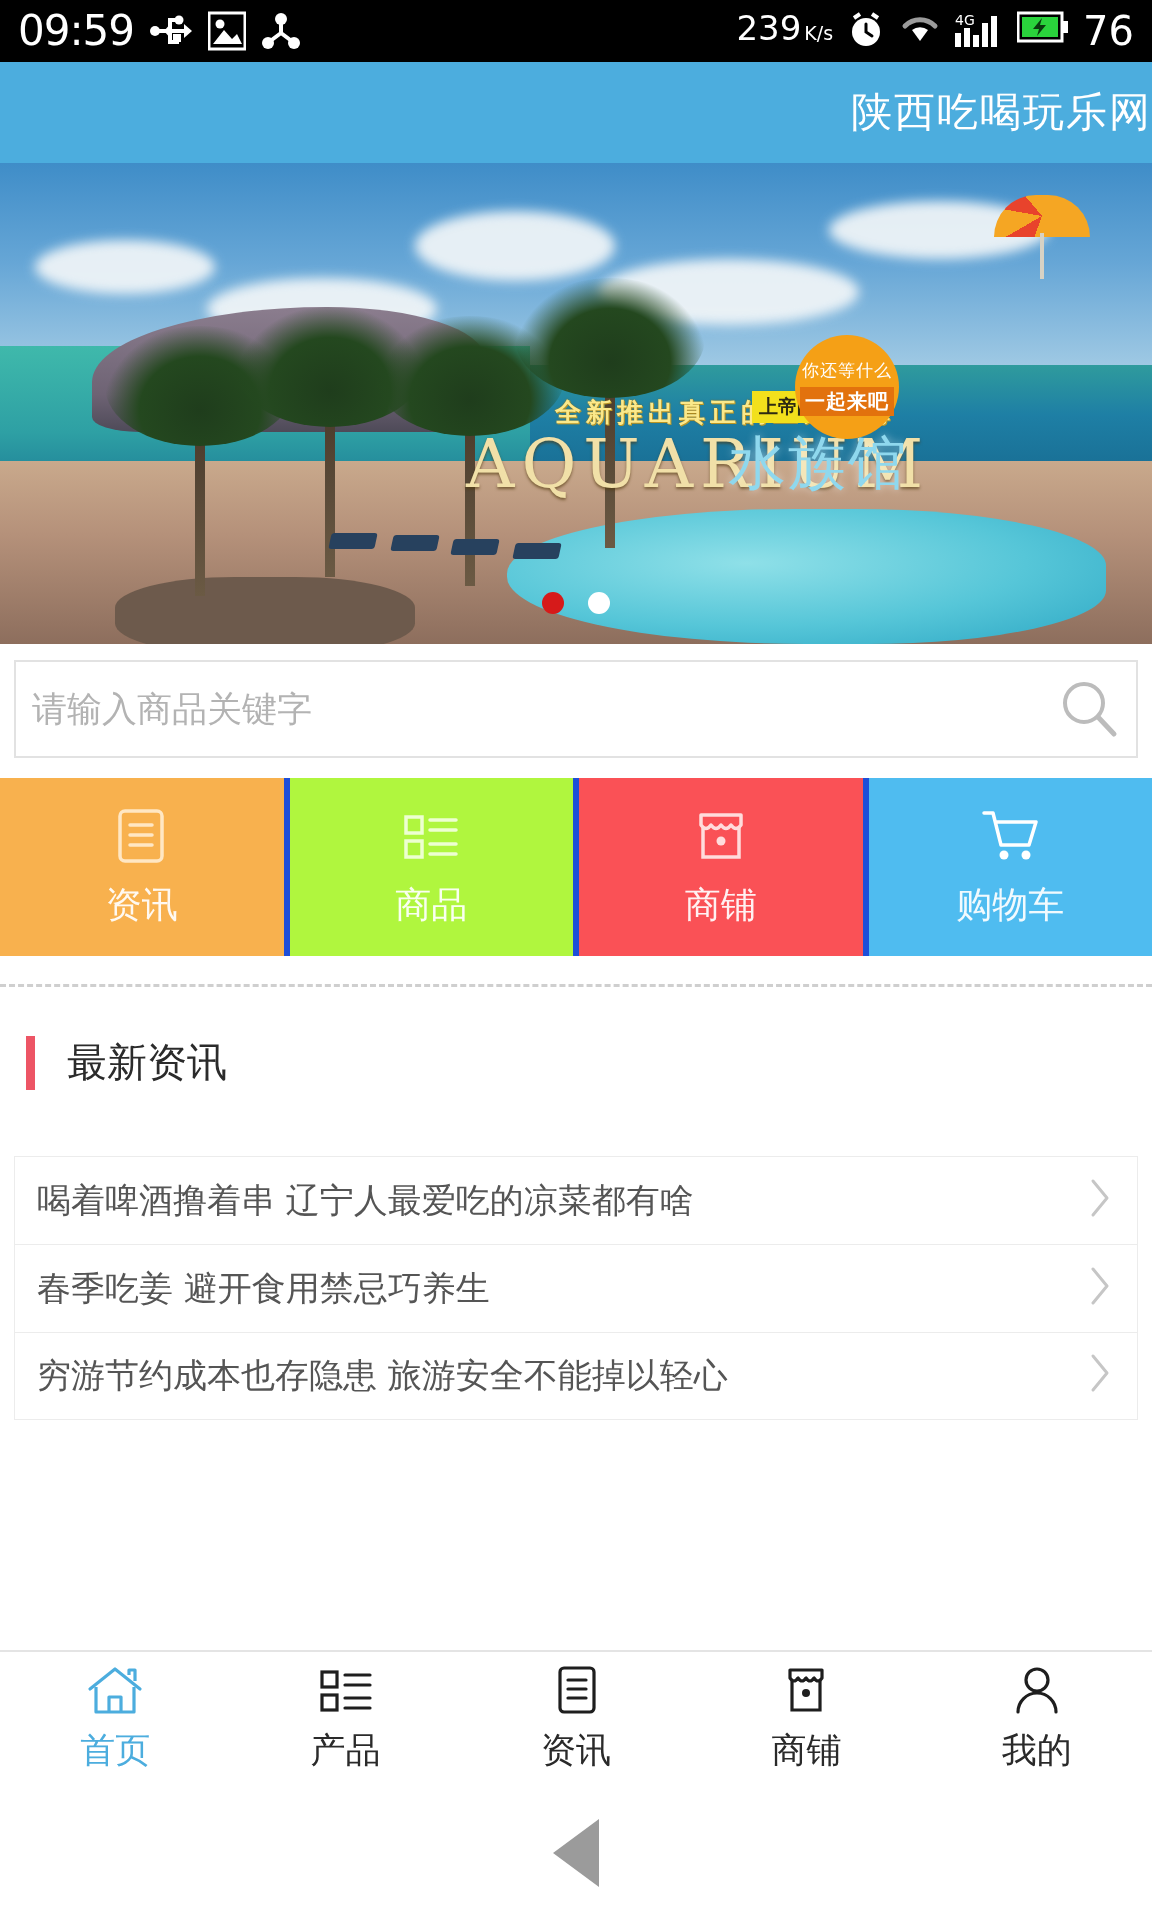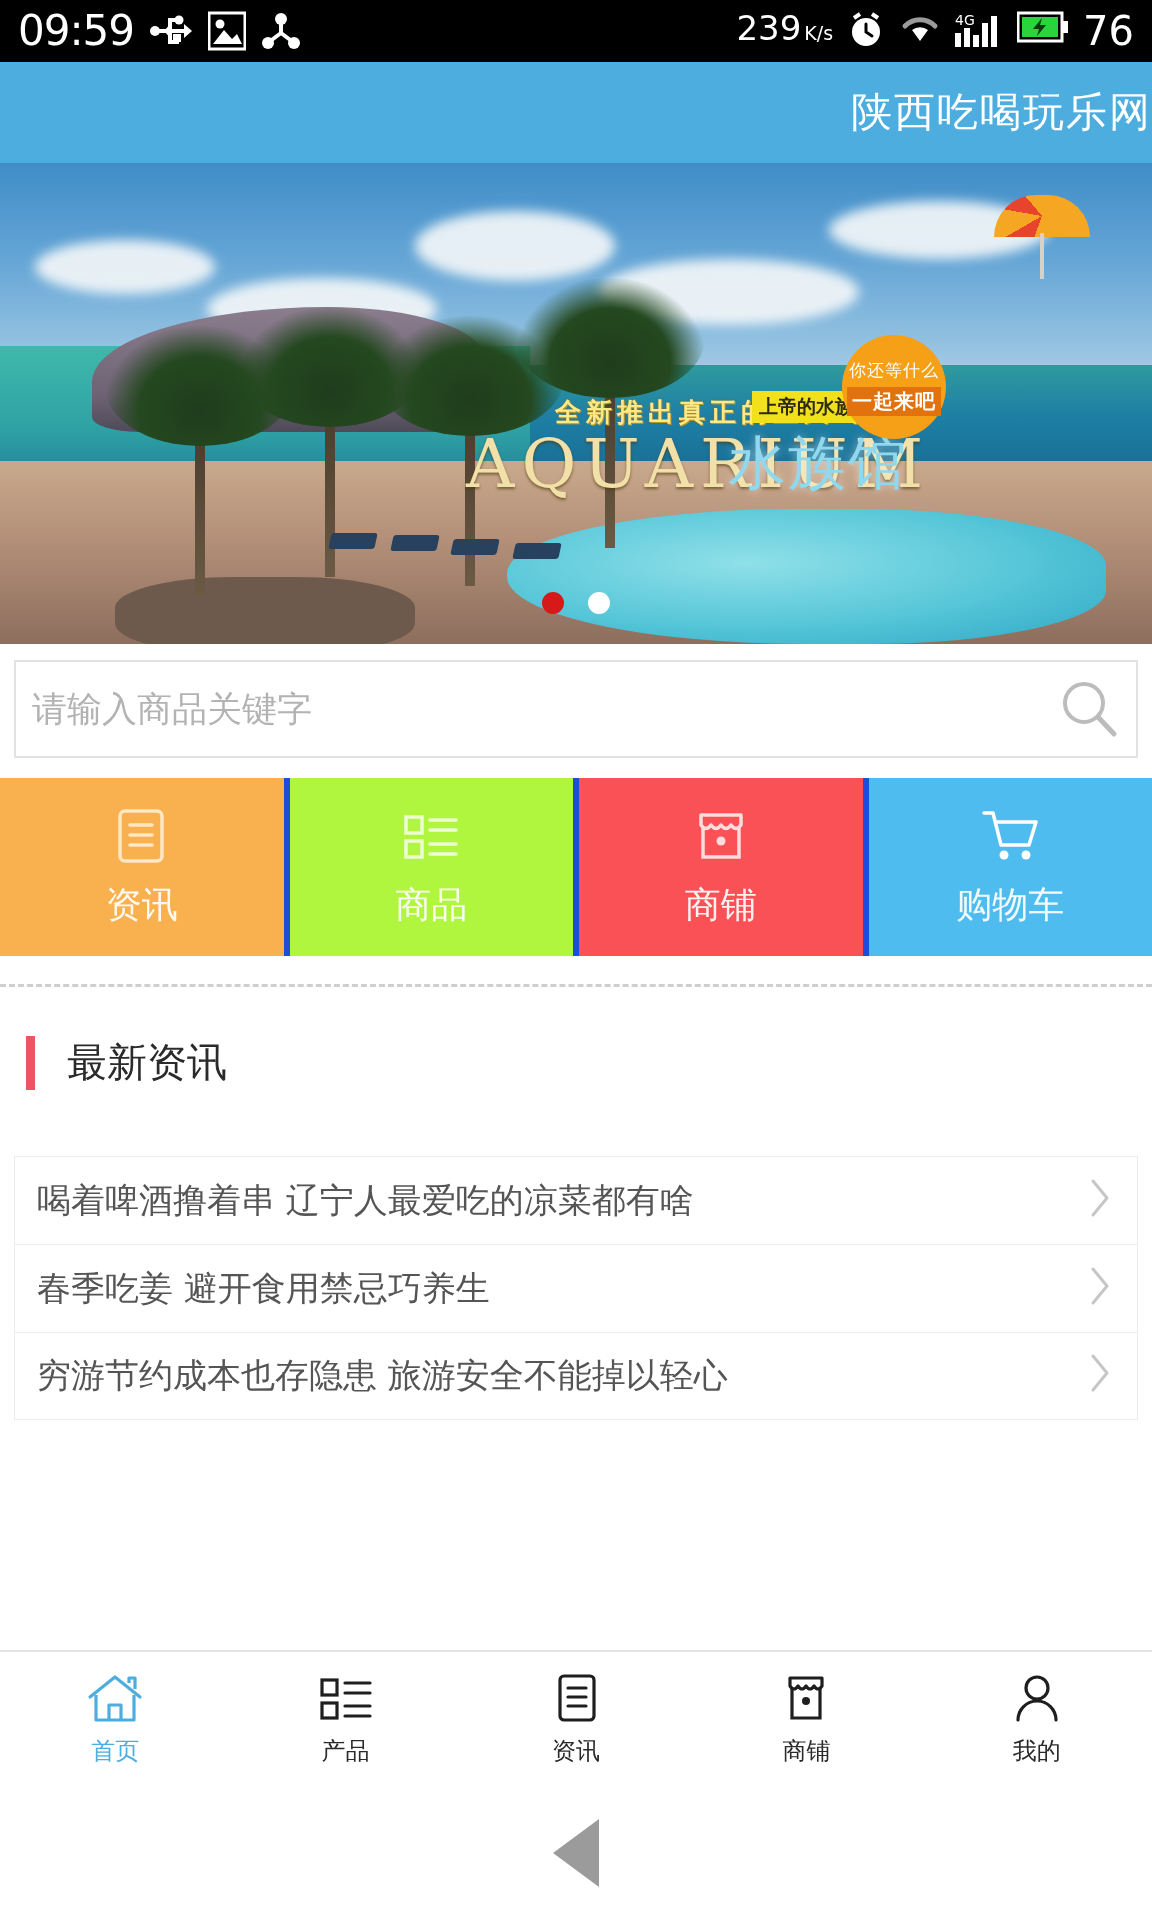--- a/index.html
+++ b/index.html
@@ -121,21 +121,21 @@
     font-size: 58px; letter-spacing: 2px;
     color: #8fd8ee; text-shadow: 0 0 8px rgba(255,255,255,.5);
     white-space: nowrap;
   }
   .bn-tag {
     position: absolute; left: 752px; top: 228px;
     background: #f2e01c; color: #2d2a12;
     font-size: 19px; font-weight: bold; padding: 3px 7px; white-space: nowrap;
   }
   .bn-badge {
-    position: absolute; left: 842px; top: 172px;
+    position: absolute; left: 795px; top: 172px;
     width: 104px; height: 104px; border-radius: 50%;
     background: #f5a016;
     display: flex; flex-direction: column; align-items: center; justify-content: center;
     gap: 5px;
   }
   .bn-badge .l1 { font-size: 17px; color: #ffffff; letter-spacing: 1px; }
   .bn-badge .l2 {
     font-size: 20px; font-weight: bold; color: #ffffff;
     background: #e2720d; padding: 1px 5px; letter-spacing: 1px;
   }
@@ -199,21 +199,21 @@
   .tabbar {
     position: absolute; left: 0; bottom: 134px; width: 100%;
     height: 136px; background: #ffffff;
     border-top: 2px solid #e4e4e4;
     display: flex; align-items: center;
   }
   .tab {
     flex: 1; display: flex; flex-direction: column;
     align-items: center; justify-content: center; gap: 9px;
   }
-  .tab-label { font-size: 24px; color: #2a2a2a; }
+  .tab-label { font-size: 35px; color: #2a2a2a; }
   .tab.active .tab-label { color: #4cadde; }
 
   
   .sysnav {
     position: absolute; left: 0; bottom: 0; width: 100%; height: 134px;
     background: #ffffff; display: flex; align-items: center; justify-content: center;
   }
   .back-tri {
     width: 0; height: 0;
     border-top: 34px solid transparent;

